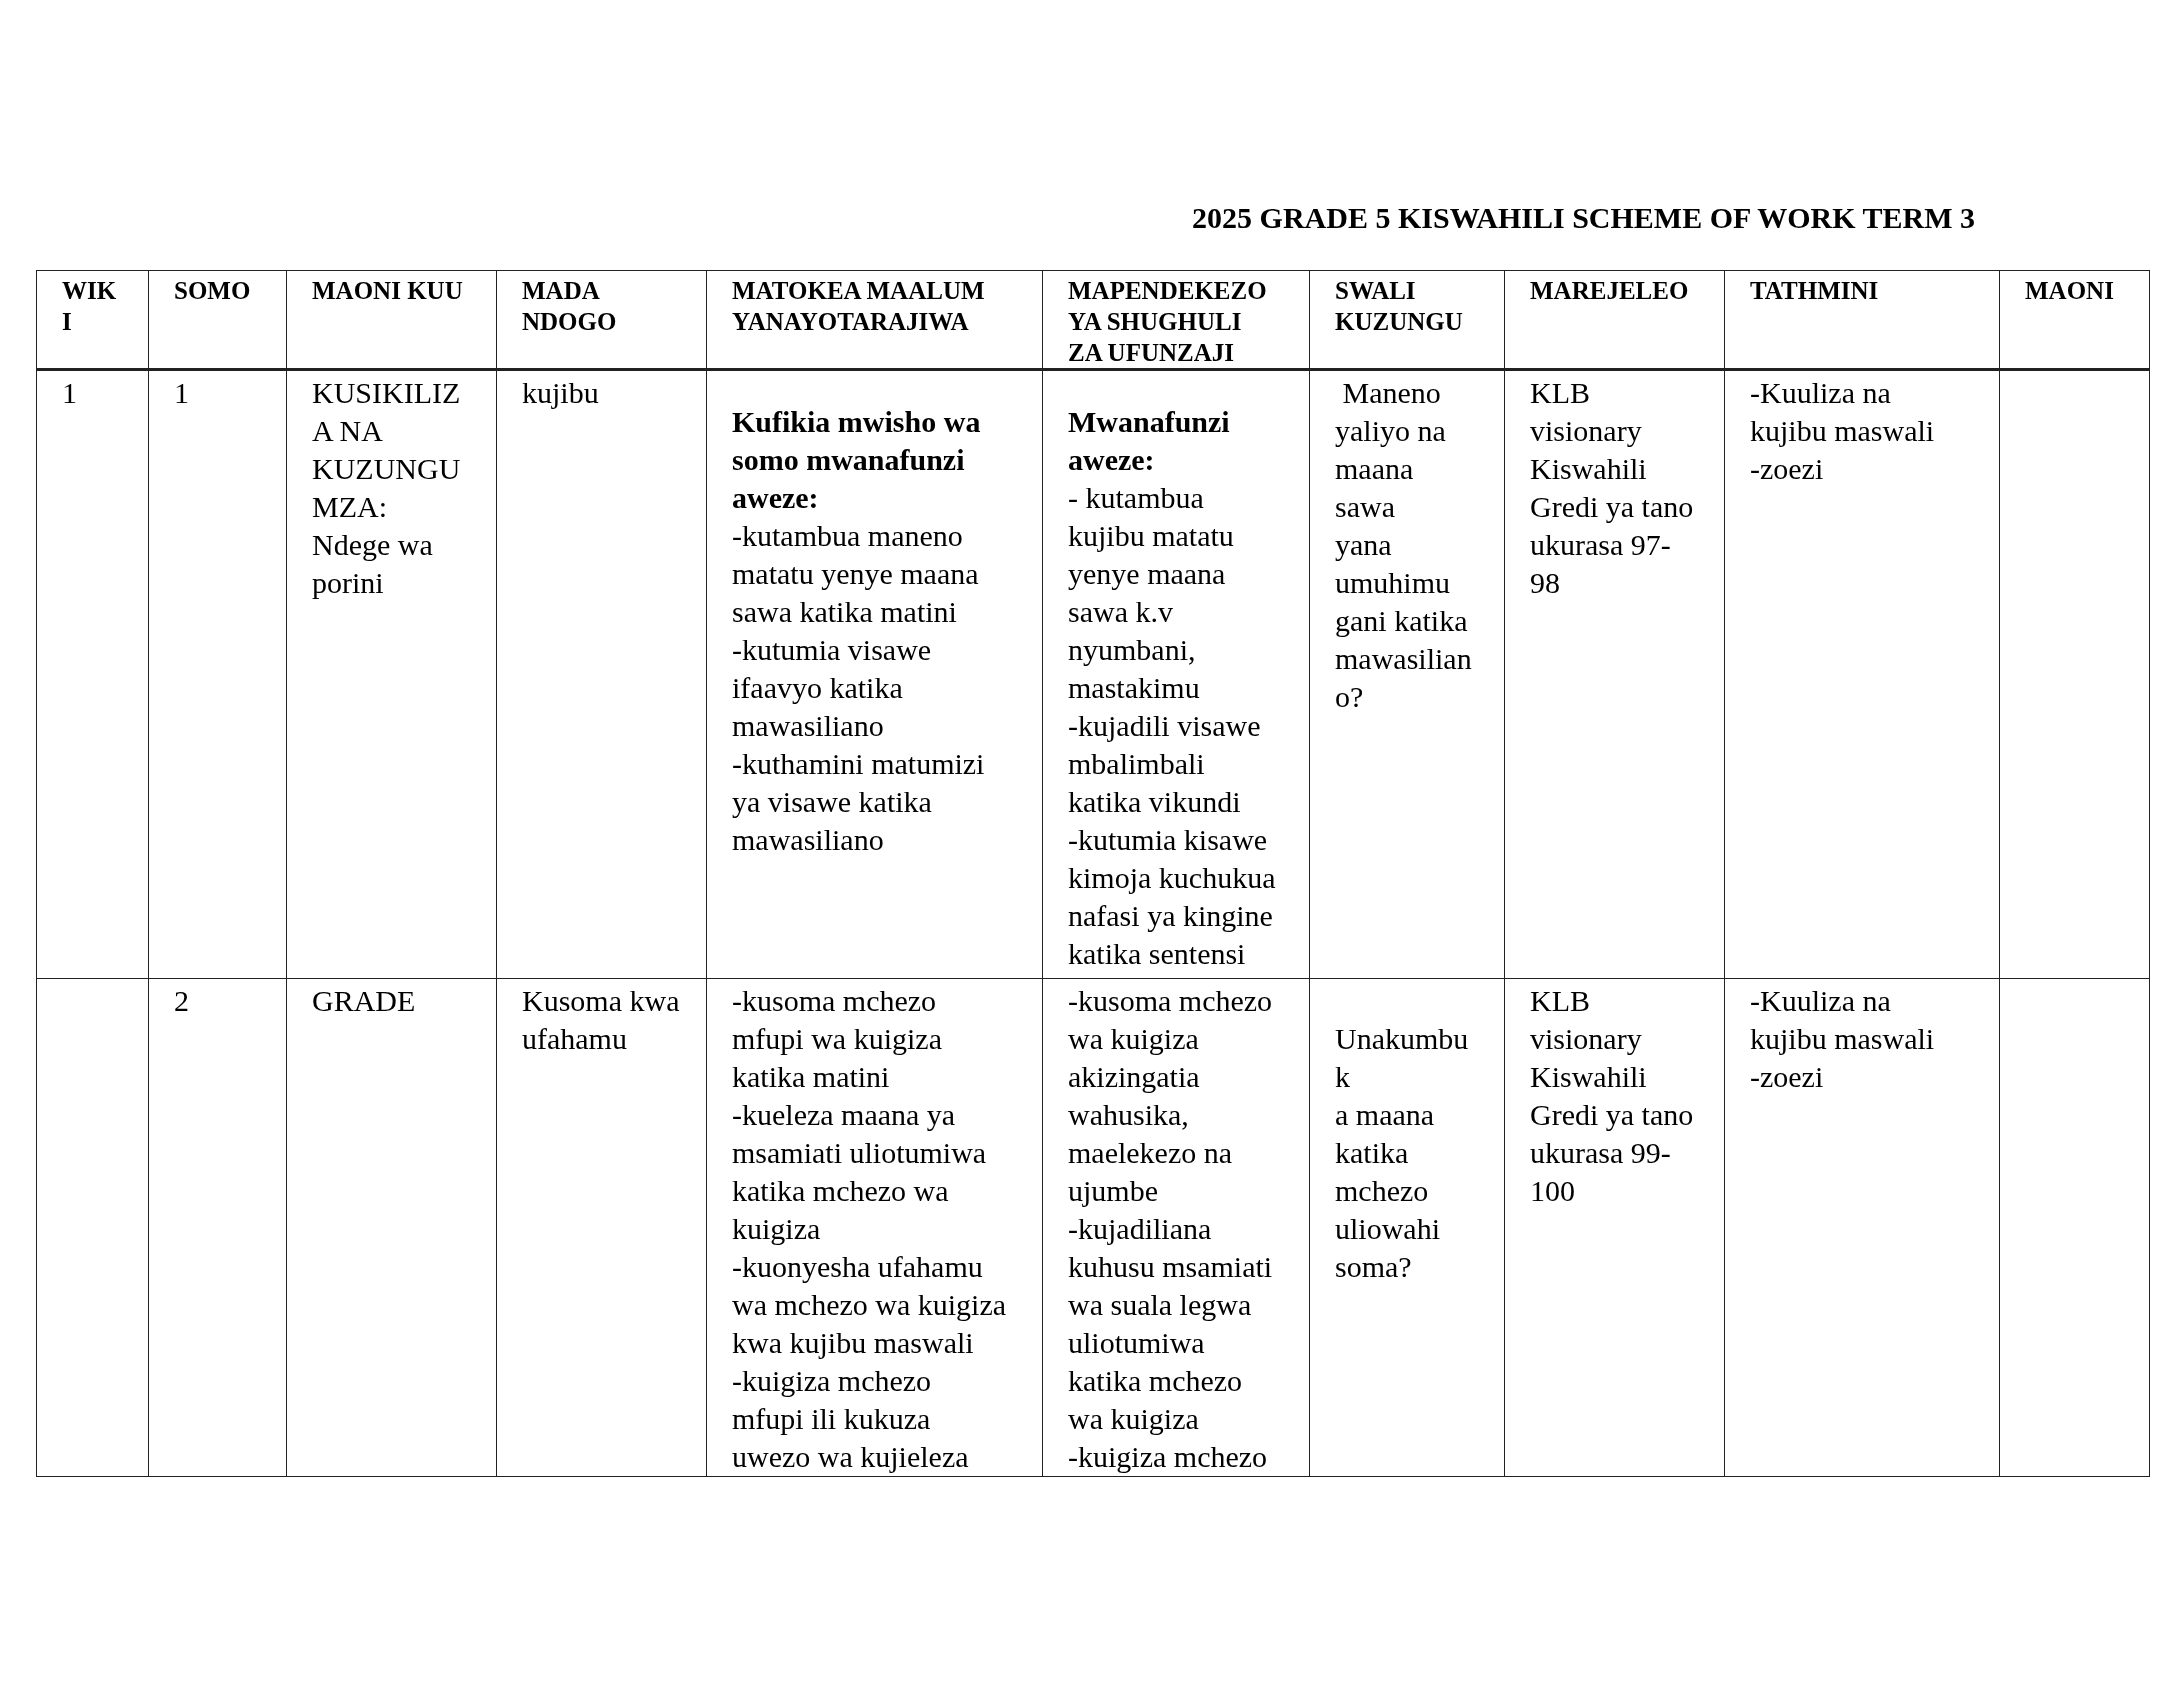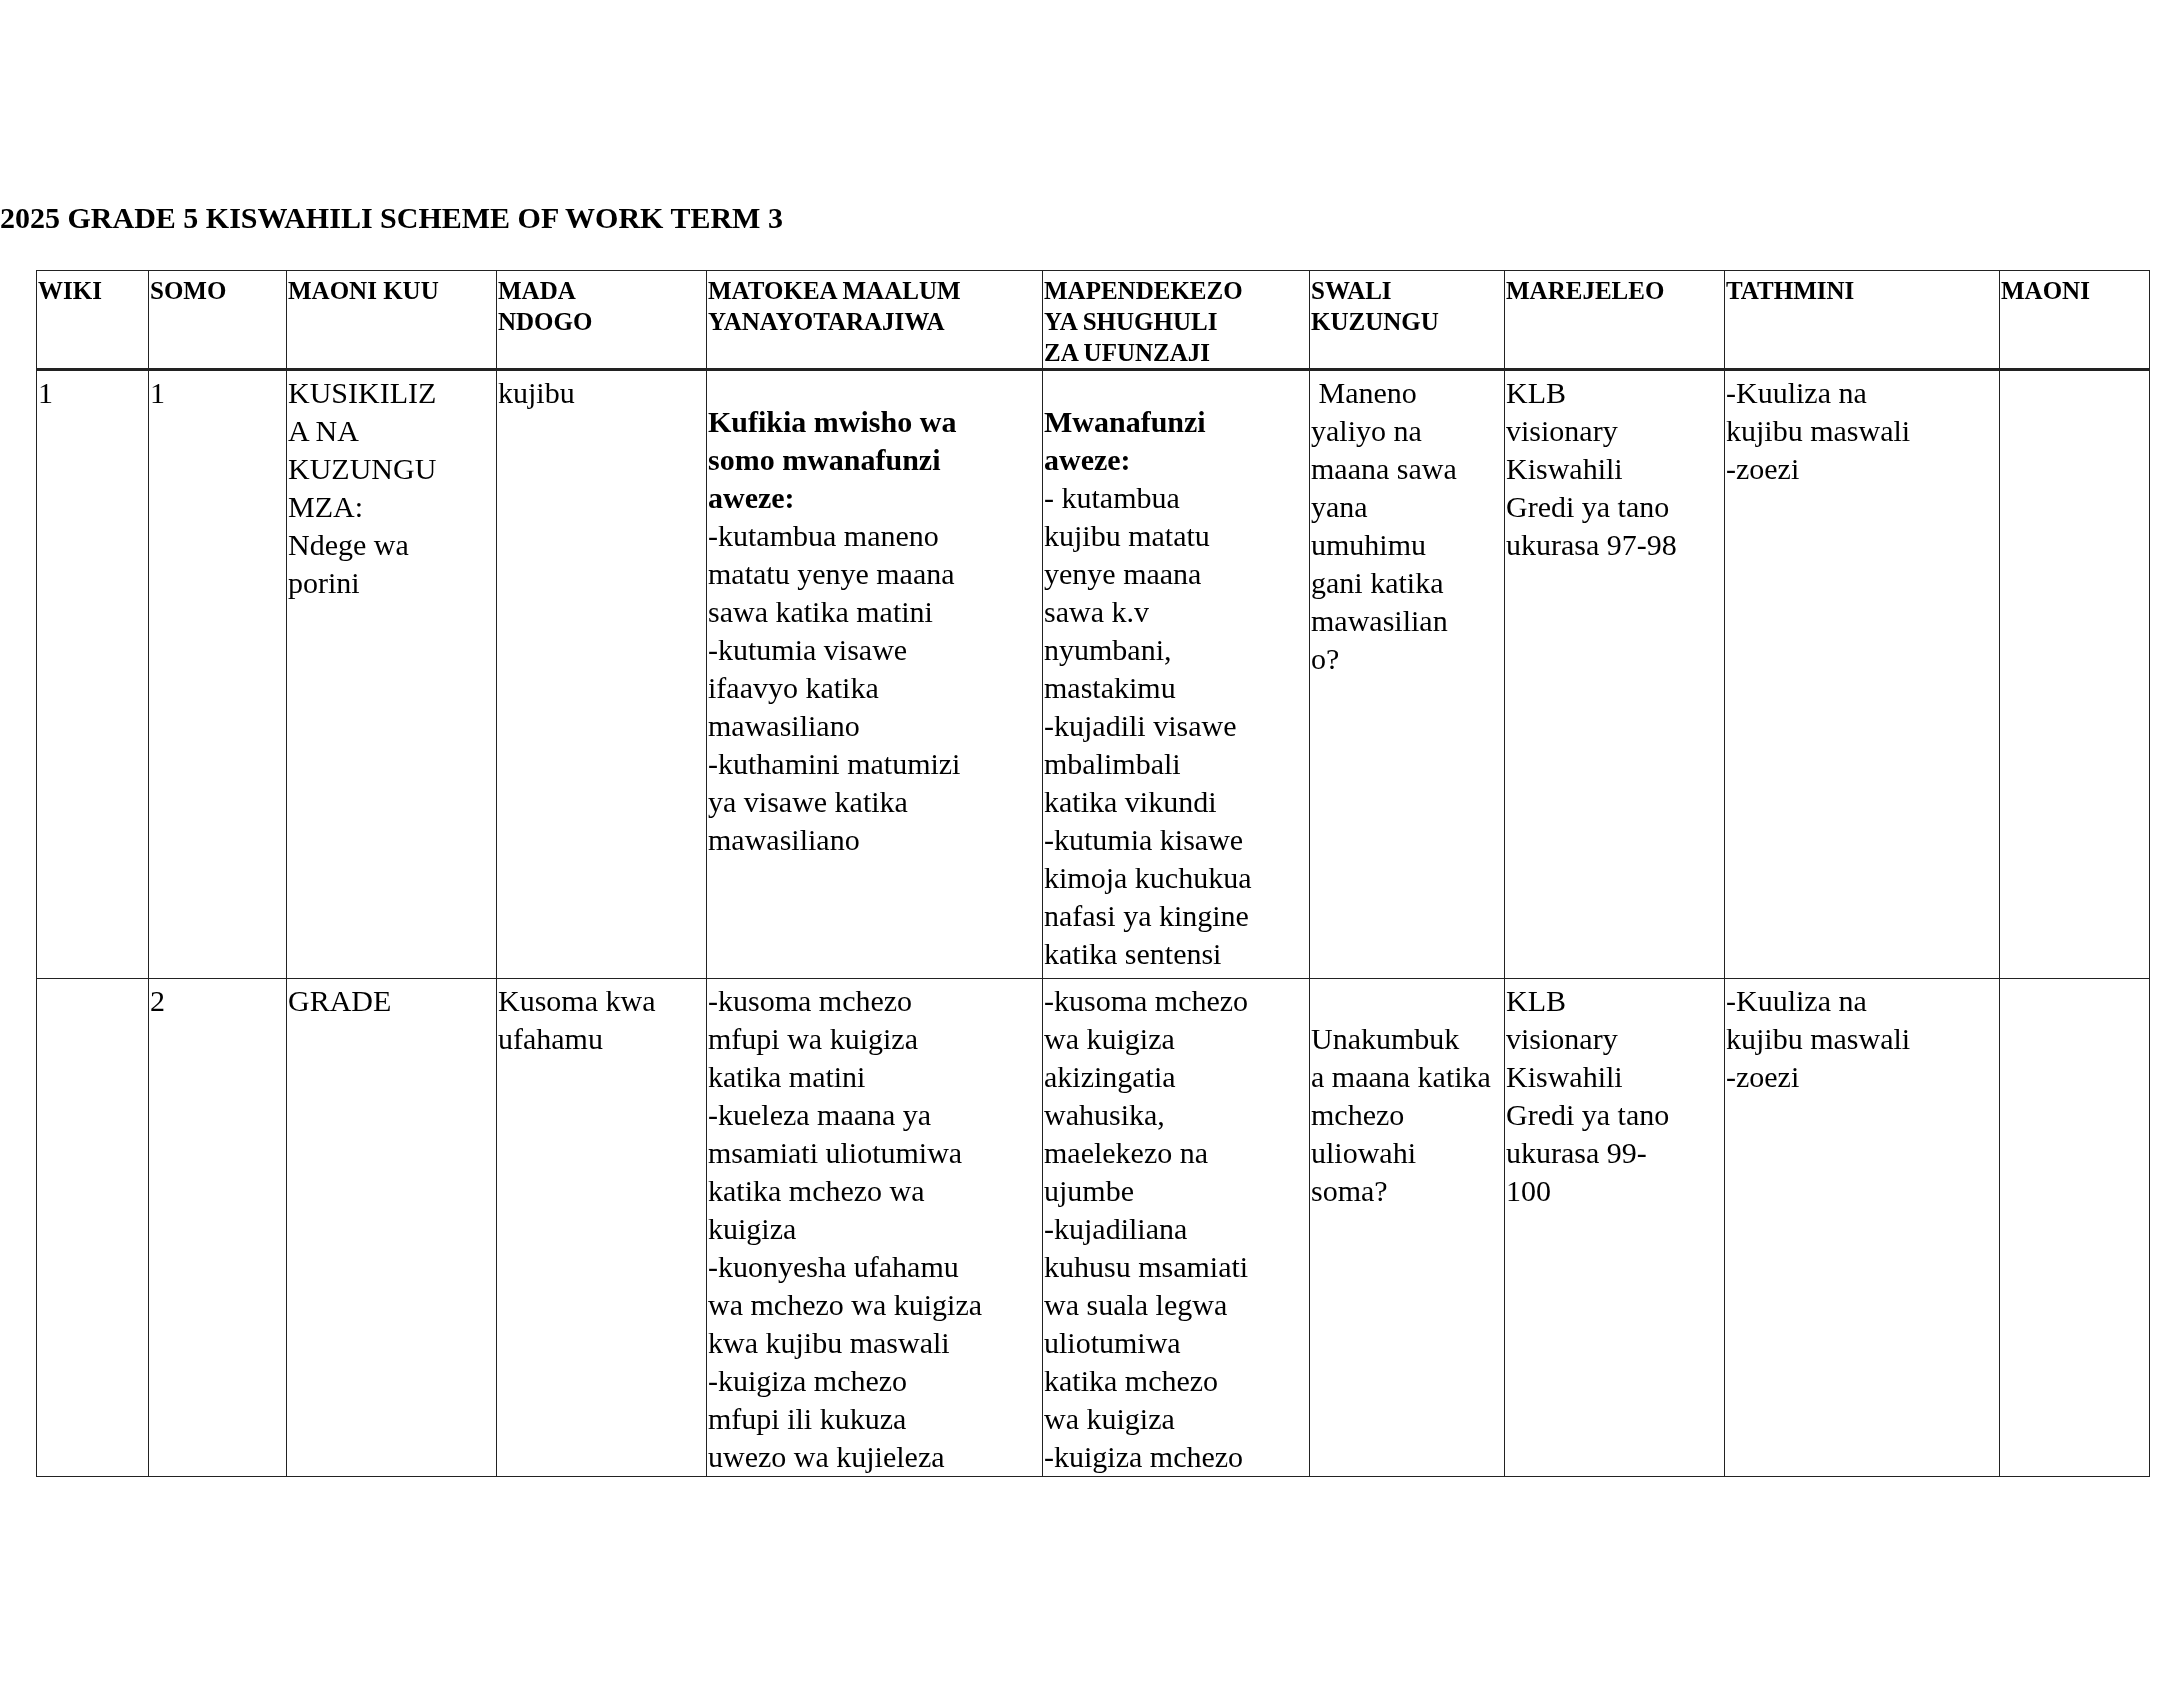--- a/index.html
+++ b/index.html
@@ -13,39 +13,39 @@
       position: relative;
       overflow: hidden;
       font-family: "Liberation Serif", "DejaVu Serif", serif;
       color: #000000;
     }
     .page-title {
       position: absolute;
       top: 197px;
       left: 0;
       width: 1975px;
-      text-align: left;
+      text-align: right;
       font-weight: bold;
       font-size: 30px;
       line-height: 42px;
       letter-spacing: 0px;
     }
     table.scheme {
       position: absolute;
       left: 36px;
       top: 270px;
       width: 2111px;
       border-collapse: collapse;
       table-layout: fixed;
     }
     table.scheme td, table.scheme th {
       border: 1.7px solid #222222;
       vertical-align: top;
       text-align: left;
-      padding: 0 1px;
+      padding: 0 25px;
       word-wrap: break-word;
       overflow-wrap: break-word;
     }
     table.scheme th {
       font-weight: bold;
       font-size: 25px;
       line-height: 31px;
       padding-top: 4px;
       height: 93px;
       box-sizing: border-box;

